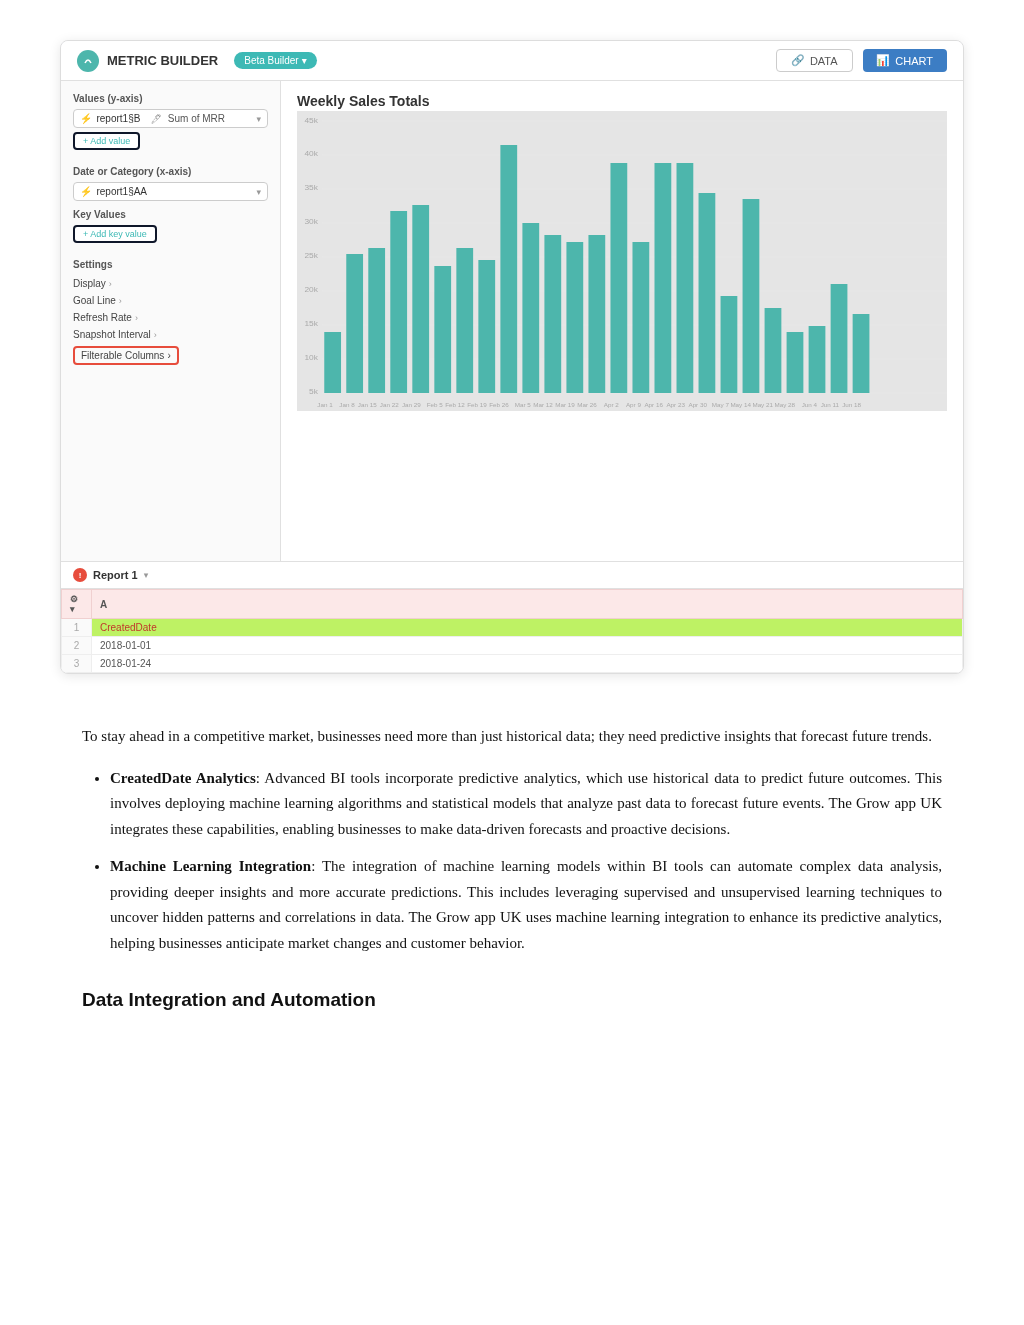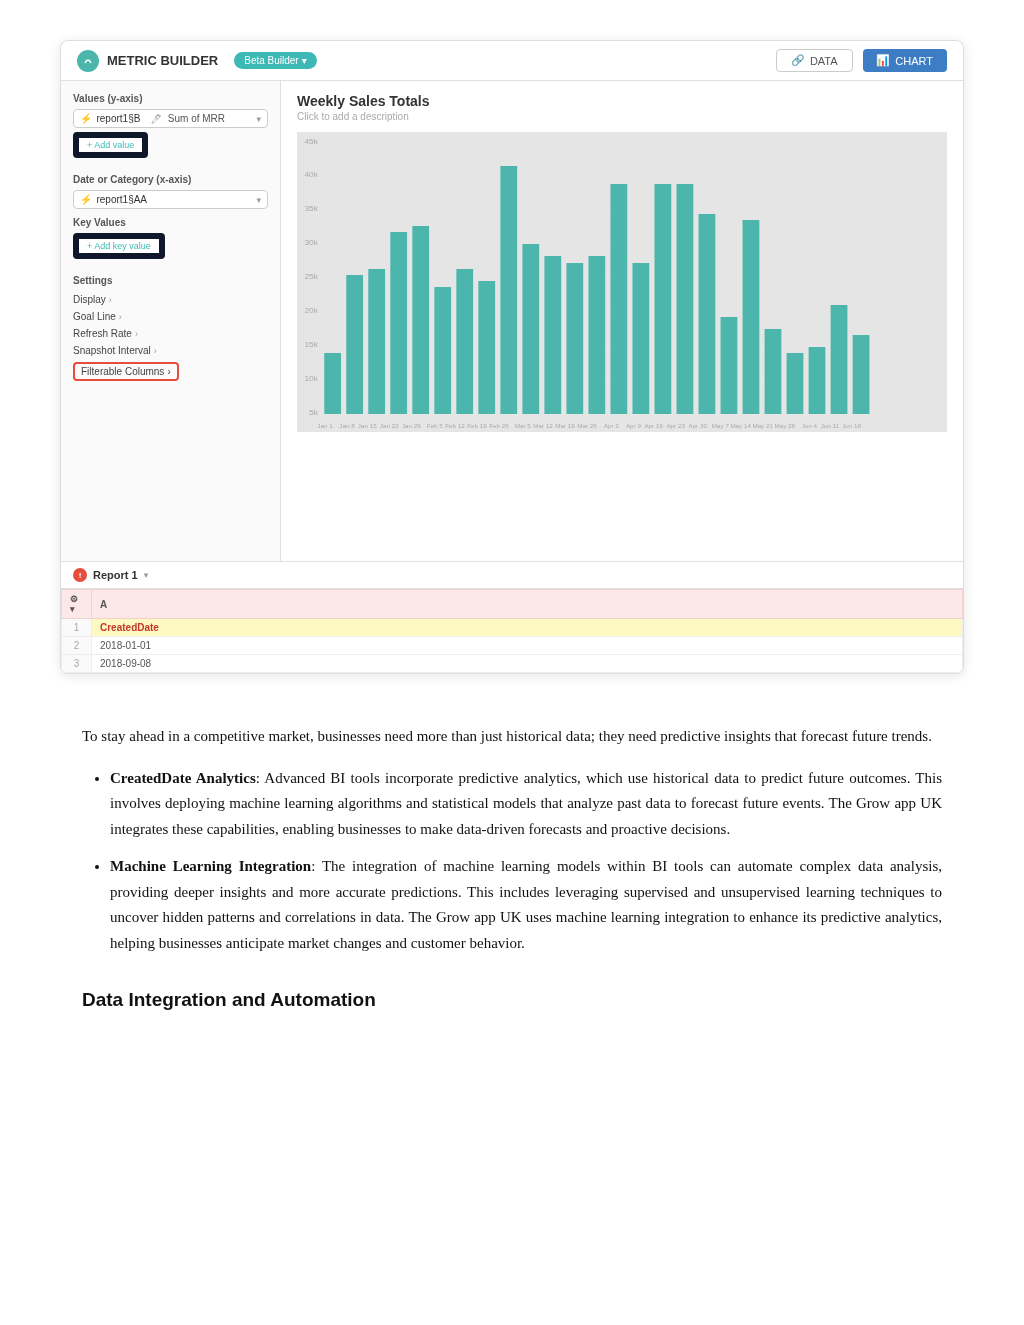--- a/index.html
+++ b/index.html
@@ -126,21 +126,21 @@
     .field-icon {
       color: #4db6ac;
       font-size: 10px;
     }
     .mb-select-arrow {
       margin-left: auto;
       color: #999;
       font-size: 9px;
     }
     .mb-add-btn {
-      border: 6px solid #0f172a;
+      border: 2px solid #0f172a;
       color: #3db9b5;
       background: #fff;
       border-radius: 4px;
       padding: 2px 8px;
       font-size: 9px;
       cursor: pointer;
       margin-bottom: 8px;
       display: inline-block;
     }
     .mb-settings-item {
@@ -242,22 +242,21 @@
     .mb-table .row-cell {
       padding: 3px 8px;
       border: 1px solid #eee;
       color: #555;
     }
     .mb-table .row-cell.highlight {
       background: #fce8e8;
       color: #c0392b;
     }
     .mb-table tr:first-child .row-cell.highlight {
-      background: #fef9c3;
-      font-weight: bold;
+      background: #bef264;
     }
 
     
     .article-body {
       padding: 10px 0 0 0;
       max-width: 860px;
       margin: 0 auto;
       font-family: Georgia, 'Times New Roman', serif;
       font-size: 15px;
       line-height: 1.7;
@@ -350,21 +349,20 @@
       <div class="mb-section-title">Settings</div>
       <div class="mb-settings-item">Display <span class="arrow">›</span></div>
       <div class="mb-settings-item">Goal Line <span class="arrow">›</span></div>
       <div class="mb-settings-item">Refresh Rate <span class="arrow">›</span></div>
       <div class="mb-settings-item">Snapshot Interval <span class="arrow">›</span></div>
       <div class="mb-filterable">Filterable Columns <span class="arrow">›</span></div>
     </div>
 
     <div class="mb-right">
       <div class="chart-title">Weekly Sales Totals</div>
-      <div class="chart-subtitle">Click to add a description</div>
       <div class="chart-area">
         <svg class="chart-svg" viewBox="0 0 620 300" preserveAspectRatio="none">
 
           <text x="20" y="12" font-size="8" fill="#aaa" text-anchor="end">45k</text>
           <text x="20" y="45" font-size="8" fill="#aaa" text-anchor="end">40k</text>
           <text x="20" y="79" font-size="8" fill="#aaa" text-anchor="end">35k</text>
           <text x="20" y="113" font-size="8" fill="#aaa" text-anchor="end">30k</text>
           <text x="20" y="147" font-size="8" fill="#aaa" text-anchor="end">25k</text>
           <text x="20" y="181" font-size="8" fill="#aaa" text-anchor="end">20k</text>
           <text x="20" y="215" font-size="8" fill="#aaa" text-anchor="end">15k</text>
@@ -460,21 +458,21 @@
         <tr>
           <td class="row-num">1</td>
           <td class="row-cell highlight">CreatedDate</td>
         </tr>
         <tr>
           <td class="row-num">2</td>
           <td class="row-cell">2018-01-01</td>
         </tr>
         <tr>
           <td class="row-num">3</td>
-          <td class="row-cell">2018-09-08</td>
+          <td class="row-cell">2018-01-24</td>
         </tr>
       </tbody>
     </table>
   </div>
 </div>
 
 <div class="article-body">
   <p class="article-para">To stay ahead in a competitive market, businesses need more than just historical data; they need predictive insights that forecast future trends.</p>
   <ul class="article-list">
     <li>

